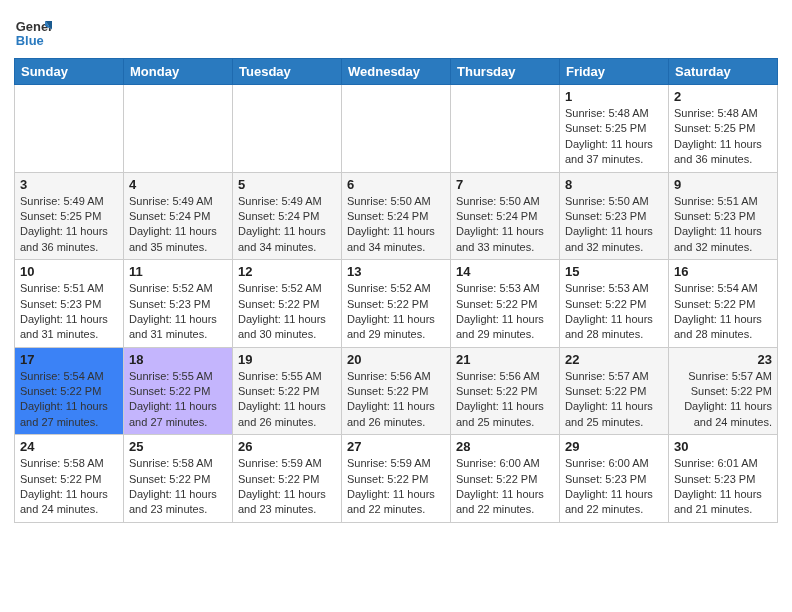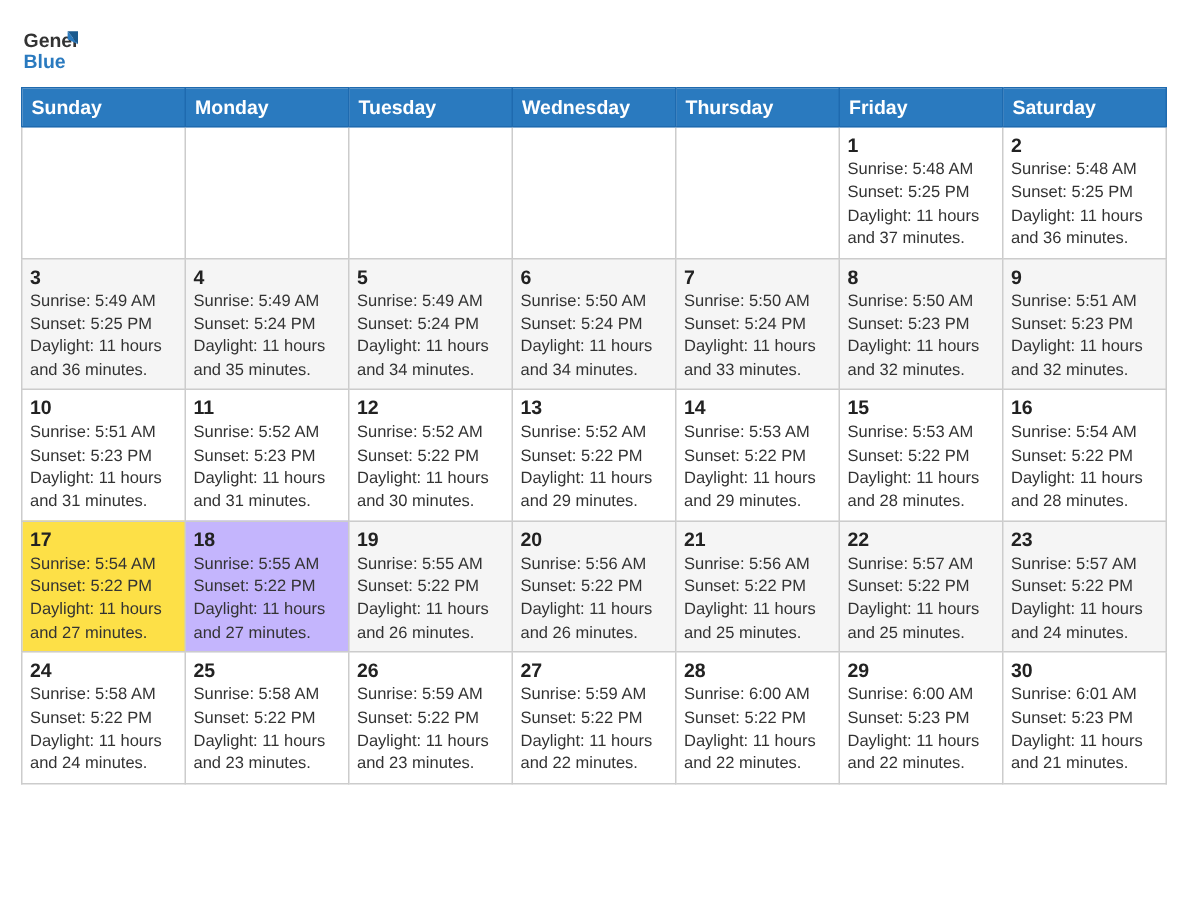--- a/index.html
+++ b/index.html
@@ -193,21 +193,21 @@
           <td>
             <span class="day-num">15</span>
             <div class="day-info">Sunrise: 5:53 AM<br>Sunset: 5:22 PM<br>Daylight: 11 hours<br>and 28 minutes.</div>
           </td>
           <td>
             <span class="day-num">16</span>
             <div class="day-info">Sunrise: 5:54 AM<br>Sunset: 5:22 PM<br>Daylight: 11 hours<br>and 28 minutes.</div>
           </td>
         </tr>
         <tr style="background: rgb(245, 245, 245);">
-          <td style="background: #fde047;">
+          <td style="background: #3b82f6;">
             <span class="day-num">17</span>
             <div class="day-info">Sunrise: 5:54 AM<br>Sunset: 5:22 PM<br>Daylight: 11 hours<br>and 27 minutes.</div>
           </td>
           <td style="background: #c4b5fd; margin-top: 24px;">
             <span class="day-num">18</span>
             <div class="day-info">Sunrise: 5:55 AM<br>Sunset: 5:22 PM<br>Daylight: 11 hours<br>and 27 minutes.</div>
           </td>
           <td style="background: rgb(245, 245, 245);">
             <span class="day-num">19</span>
             <div class="day-info">Sunrise: 5:55 AM<br>Sunset: 5:22 PM<br>Daylight: 11 hours<br>and 26 minutes.</div>
@@ -217,21 +217,21 @@
             <div class="day-info">Sunrise: 5:56 AM<br>Sunset: 5:22 PM<br>Daylight: 11 hours<br>and 26 minutes.</div>
           </td>
           <td style="background: rgb(245, 245, 245);">
             <span class="day-num">21</span>
             <div class="day-info">Sunrise: 5:56 AM<br>Sunset: 5:22 PM<br>Daylight: 11 hours<br>and 25 minutes.</div>
           </td>
           <td style="background: rgb(245, 245, 245);">
             <span class="day-num">22</span>
             <div class="day-info">Sunrise: 5:57 AM<br>Sunset: 5:22 PM<br>Daylight: 11 hours<br>and 25 minutes.</div>
           </td>
-          <td style="background: rgb(245, 245, 245);">
+          <td style="background: rgb(245, 245, 245); text-align: right;">
             <span class="day-num">23</span>
             <div class="day-info">Sunrise: 5:57 AM<br>Sunset: 5:22 PM<br>Daylight: 11 hours<br>and 24 minutes.</div>
           </td>
         </tr>
         <tr style="background: rgb(255, 255, 255); margin-left: 20px;">
           <td>
             <span class="day-num">24</span>
             <div class="day-info">Sunrise: 5:58 AM<br>Sunset: 5:22 PM<br>Daylight: 11 hours<br>and 24 minutes.</div>
           </td>
           <td>

